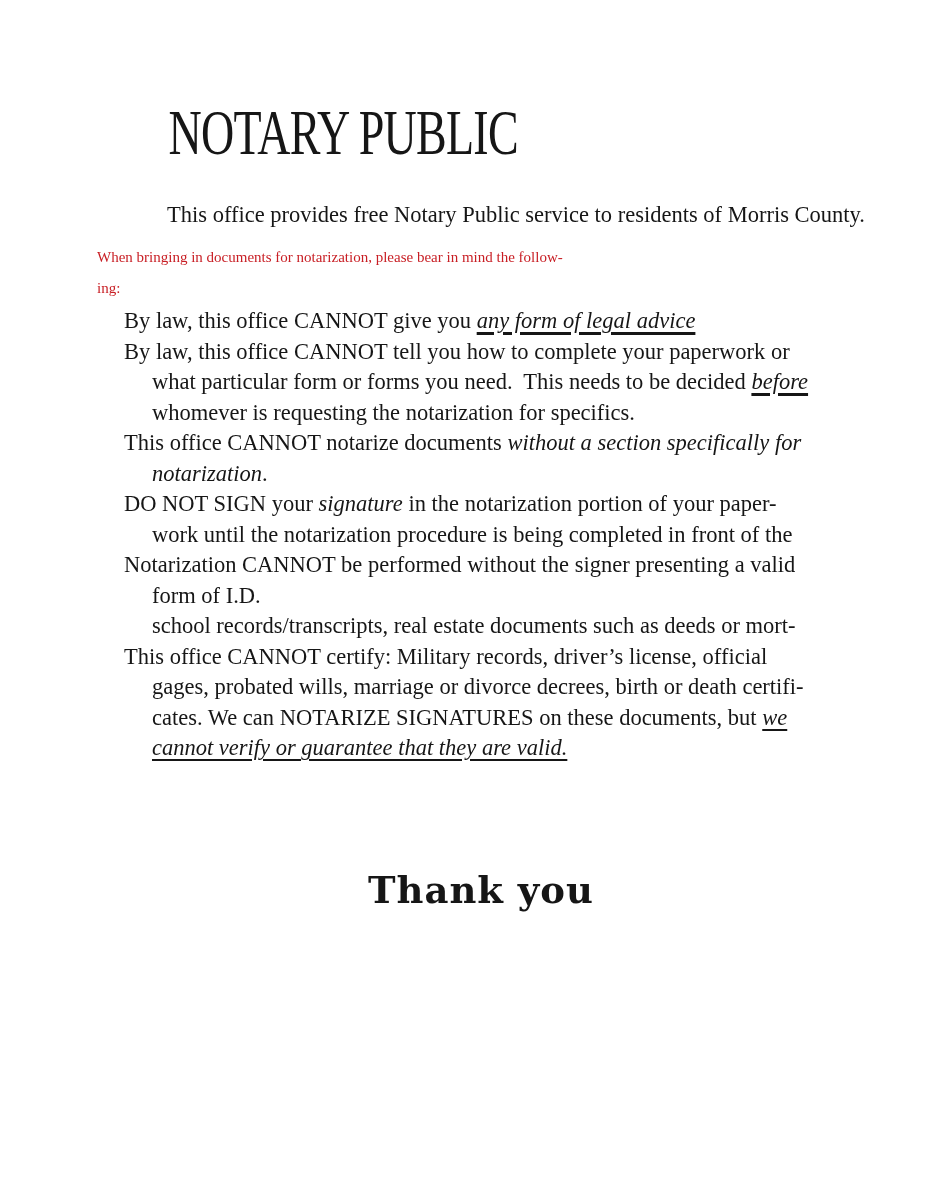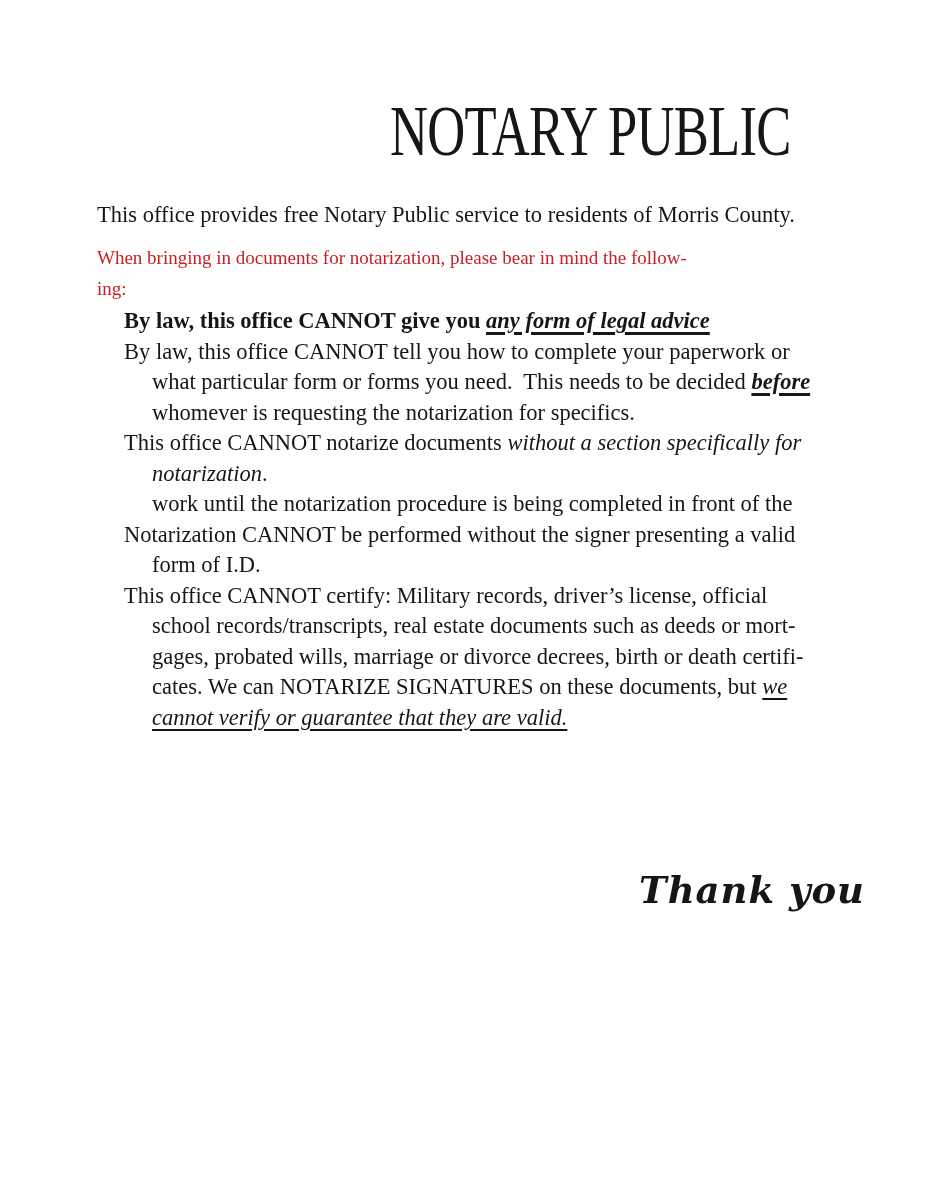--- a/index.html
+++ b/index.html
@@ -10,84 +10,83 @@
     background: var(--paper, #ffffff);
     font-family: "Liberation Serif", "DejaVu Serif", serif;
     color: var(--ink, #161616);
     overflow: hidden;
   }
   .title {
     position: absolute;
     top: 95px;
     left: 97px;
     width: 768px;
-    margin: 0;
-    text-align: right;
-    font-size: 72px;
+    margin: 7px;
+    text-align: left;
+    font-size: 63px;
     line-height: 1;
     font-weight: 400;
     white-space: nowrap;
   }
   .title .stretch {
     display: inline-block;
     transform: scaleX(0.73);
     transform-origin: 50% 50%;
     letter-spacing: -1px;
   }
   .intro {
     position: absolute;
     top: 199px;
     left: 97px;
     width: 768px;
     margin: 0;
-    text-align: left;
+    text-align: right;
     font-size: 22.5px;
     line-height: 31px;
     white-space: nowrap;
   }
   .notice {
     position: absolute;
     top: 242px;
     left: 97px;
     width: 790px;
     color: var(--red, #c81e24);
-    font-size: 19px;
+    font-size: 15px;
     line-height: 31px;
   }
   .body-list {
     position: absolute;
     top: 306px;
     left: 97px;
     width: 800px;
     font-size: 22.5px;
     line-height: 30.5px;
   }
   .line { white-space: pre; }
   .line.first { padding-left: 27px; }
   .line.hang  { padding-left: 55px; }
   .seg { white-space: pre; }
-  .sb { font-weight: 700; }
+  .sb { font-weight: 400; }
   .si { font-style: italic; }
   .su {
     text-decoration: underline;
     text-decoration-thickness: 2px;
     text-underline-offset: 4px;
     margin-top: 7px;
   }
   .sb.su { text-decoration-thickness: 2.5px; }
   .closing {
     position: absolute;
     top: 868px;
     left: 97px;
     width: 768px;
     margin: 0;
-    text-align: right;
+    text-align: center;
     font-size: 37px;
     font-weight: 700;
-    font-style: italic;
     letter-spacing: 1px;
     font-family: "DejaVu Serif", "Liberation Serif", serif;
   }
 </style>
 </head>
 <body>
 
 <div class="page">
 
   <h1 class="title"><span class="stretch">NOTARY PUBLIC</span></h1>
@@ -99,25 +98,26 @@
     <div class="line">ing:</div>
   </div>
 
   <div class="body-list" id="body-list">
       <div class="line first"><span class="seg sb">By law, this office CANNOT give you </span><span class="seg sb si su">any form of legal advice</span></div>
       <div class="line first"><span class="seg">By law, this office CANNOT tell you how to complete your paperwork or</span></div>
       <div class="line hang"><span class="seg">what particular form or forms you need.  This needs to be decided </span><span class="seg sb si su">before</span></div>
       <div class="line hang"><span class="seg">whomever is requesting the notarization for specifics.</span></div>
       <div class="line first"><span class="seg">This office CANNOT notarize documents </span><span class="seg si">without a section specifically for</span></div>
       <div class="line hang"><span class="seg si">notarization</span><span class="seg">.</span></div>
+      <div class="line first"><span class="seg">DO NOT SIGN your </span><span class="seg si">signature</span><span class="seg"> in the notarization portion of your paper-</span></div>
       <div class="line hang"><span class="seg">work until the notarization procedure is being completed in front of the</span></div>
       <div class="line first"><span class="seg">Notarization CANNOT be performed without the signer presenting a valid</span></div>
       <div class="line hang"><span class="seg">form of I.D.</span></div>
+      <div class="line hang"><span class="seg">school records/transcripts, real estate documents such as deeds or mort-</span></div>
       <div class="line first"><span class="seg">This office CANNOT certify: Military records, driver’s license, official</span></div>
-      <div class="line hang"><span class="seg">school records/transcripts, real estate documents such as deeds or mort-</span></div>
       <div class="line hang"><span class="seg">gages, probated wills, marriage or divorce decrees, birth or death certifi-</span></div>
       <div class="line hang"><span class="seg">cates. We can NOTARIZE SIGNATURES on these documents, but </span><span class="seg si su">we</span></div>
       <div class="line hang"><span class="seg si su">cannot verify or guarantee that they are valid.</span></div>
     </div>
 
   <p class="closing">Thank you</p>
 
 </div>
 
 </body></html>

